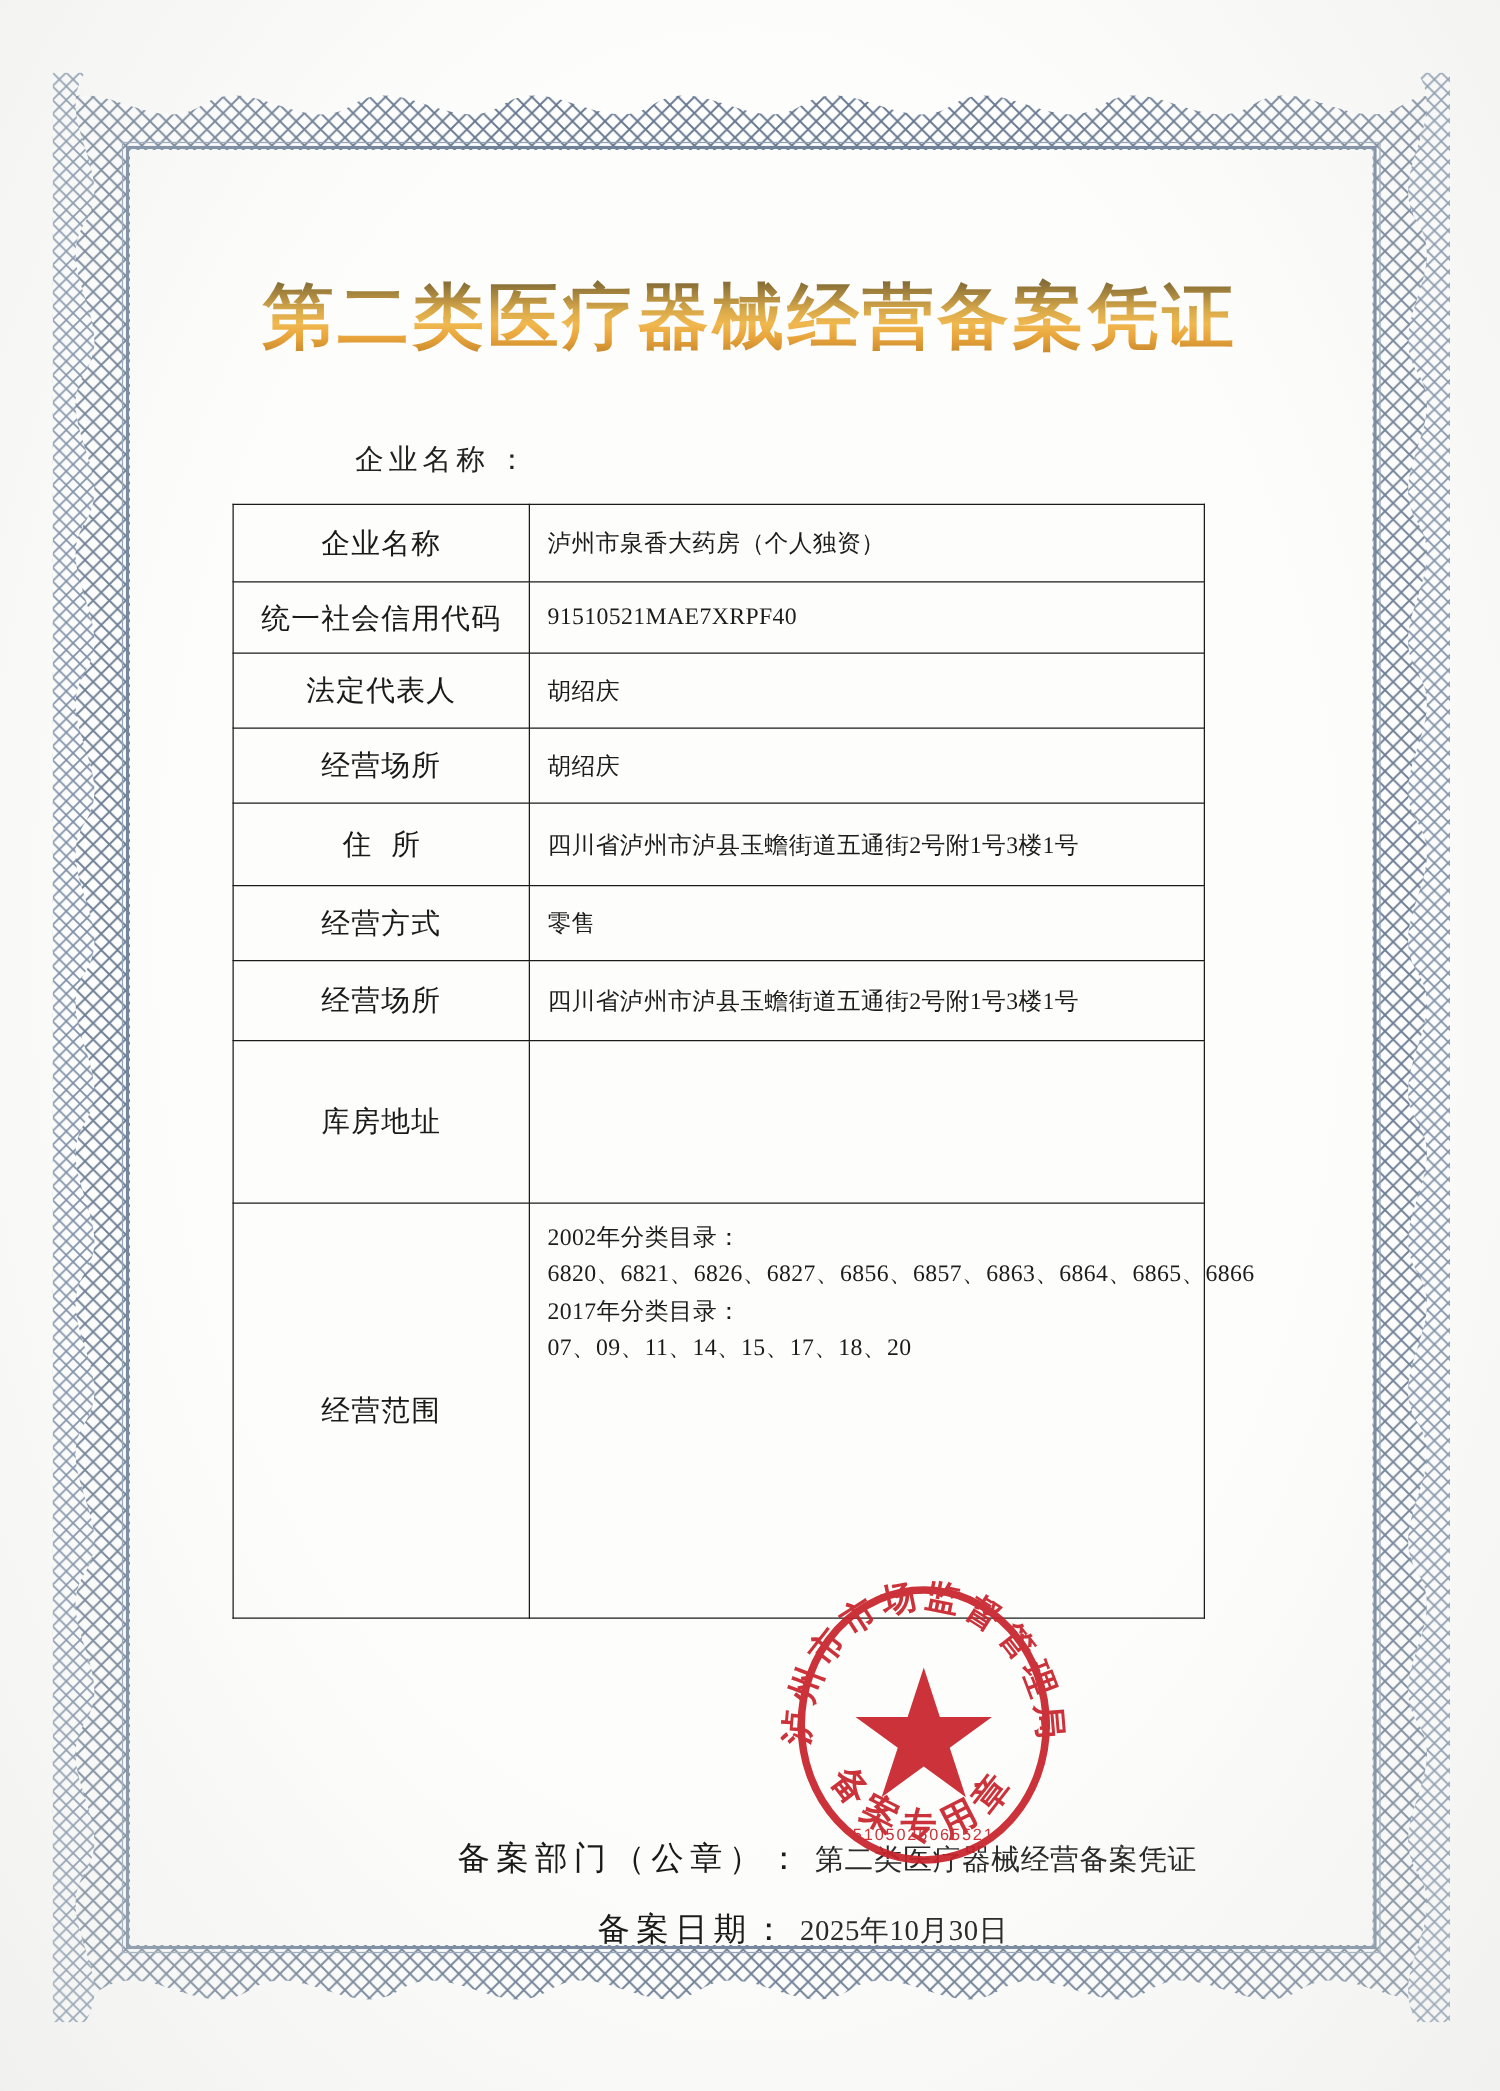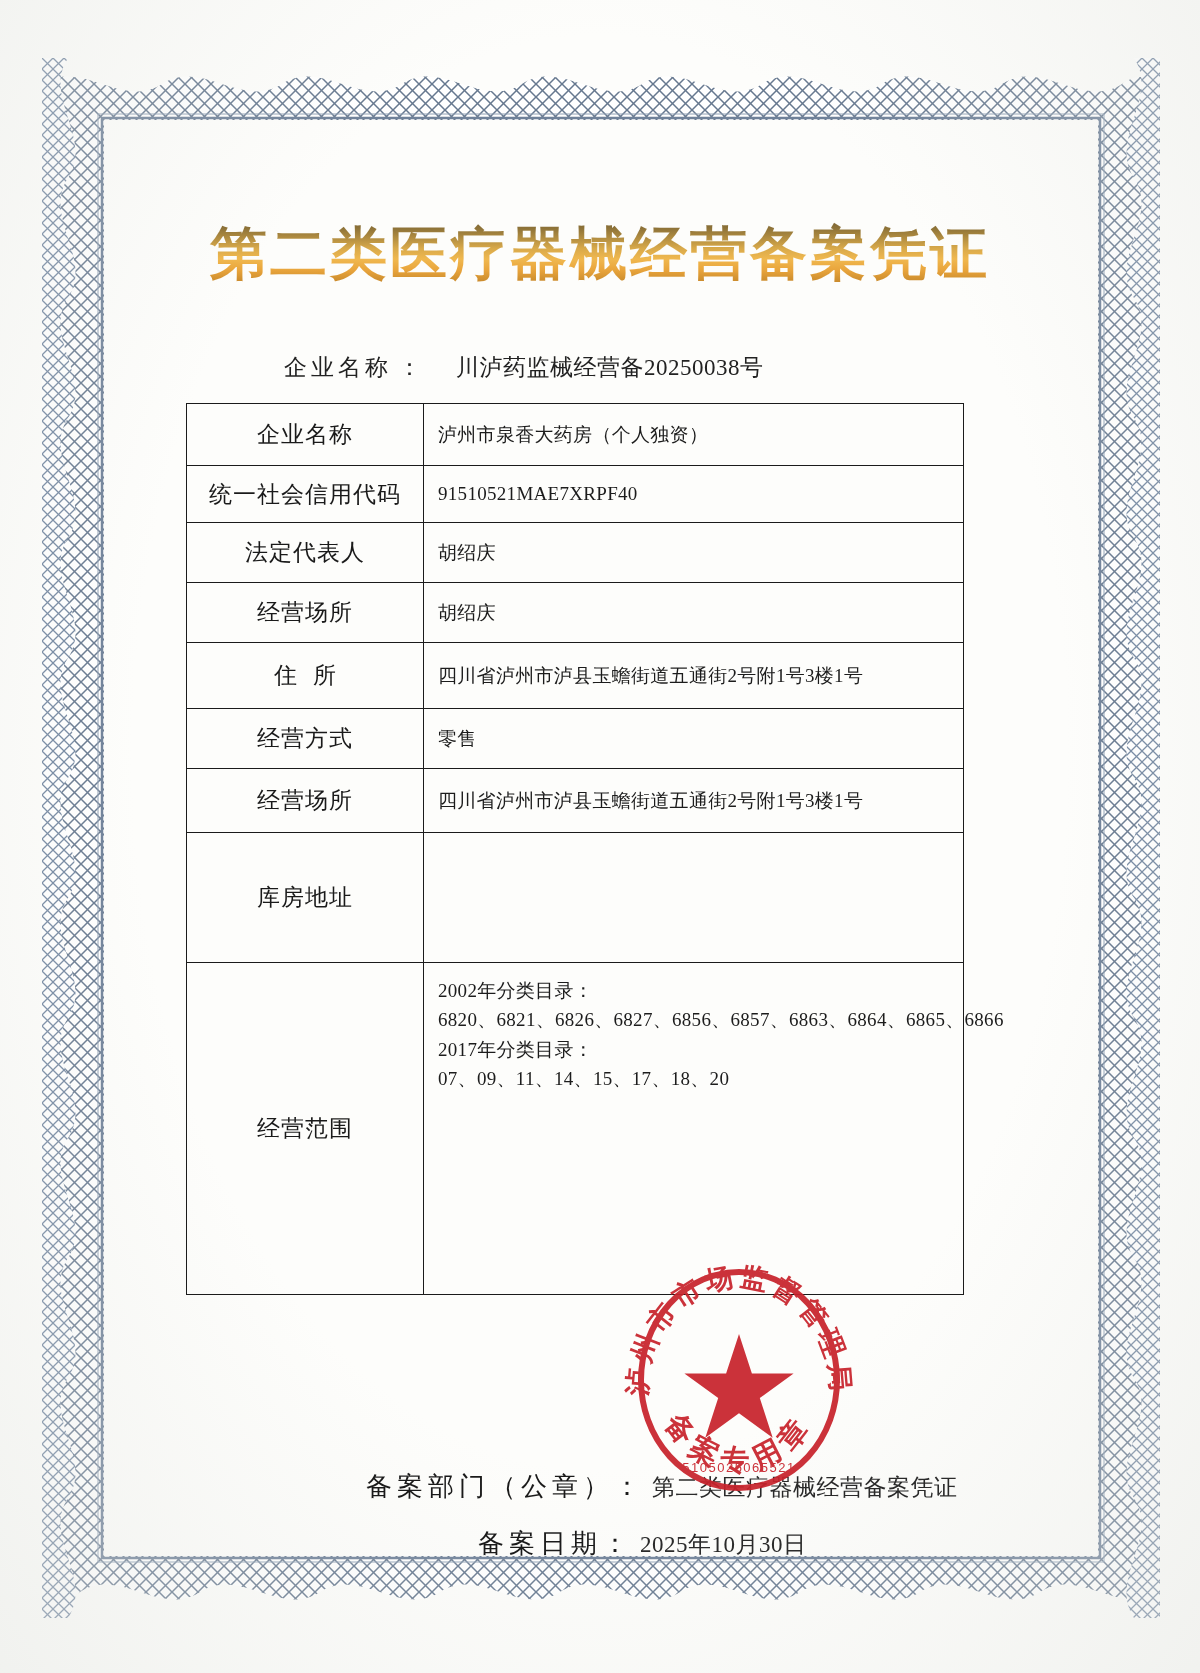--- a/index.html
+++ b/index.html
@@ -276,21 +276,20 @@
 
   <div class="paper-tint"></div>
 
   <div class="content">
 
     <div class="title">第二类医疗器械经营备案凭证</div>
 
     <div class="record-no">
       <span class="rn-label">企业名称</span>
         <span class="rn-colon">：</span>
-        <span class="rn-value">川泸药监械经营备20250038号</span>
     </div>
 
     <table class="cert-table">
       <tbody>
         <tr class="r-name">
           <td class="label">企业名称</td>
           <td class="value name-val">泸州市泉香大药房（个人独资）</td>
         </tr>
         <tr class="r-credit">
           <td class="label">统一社会信用代码</td>

